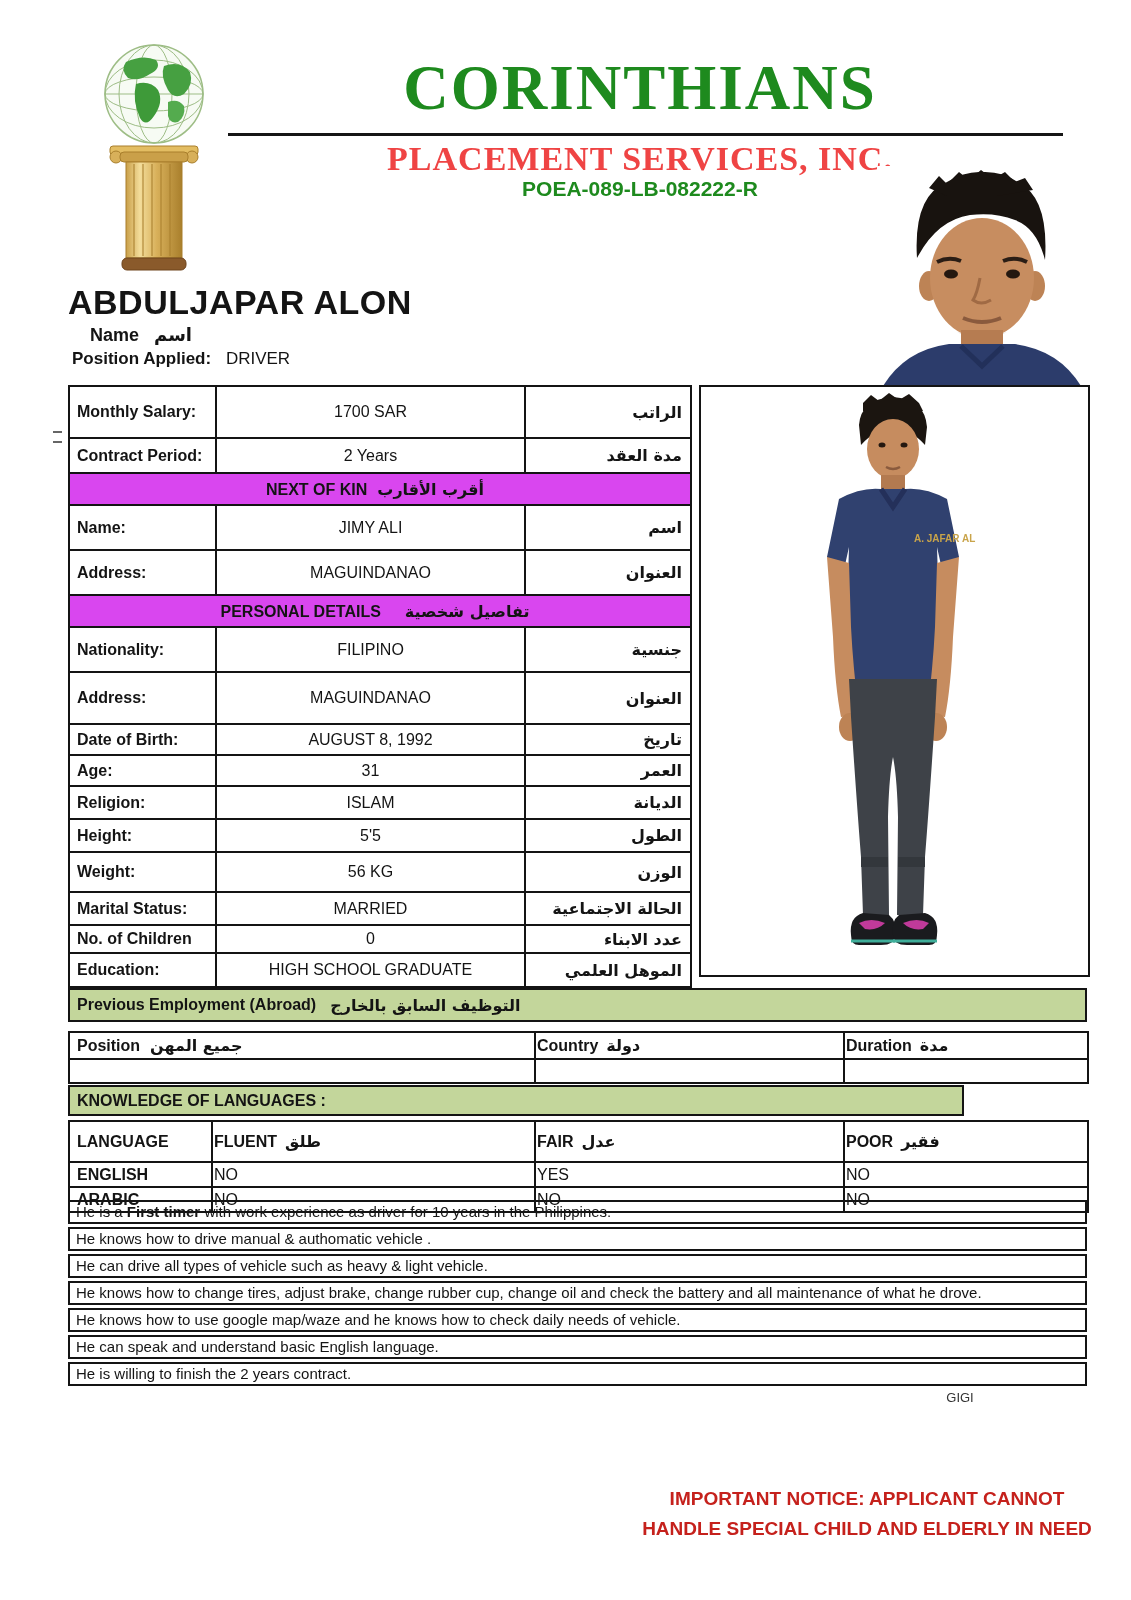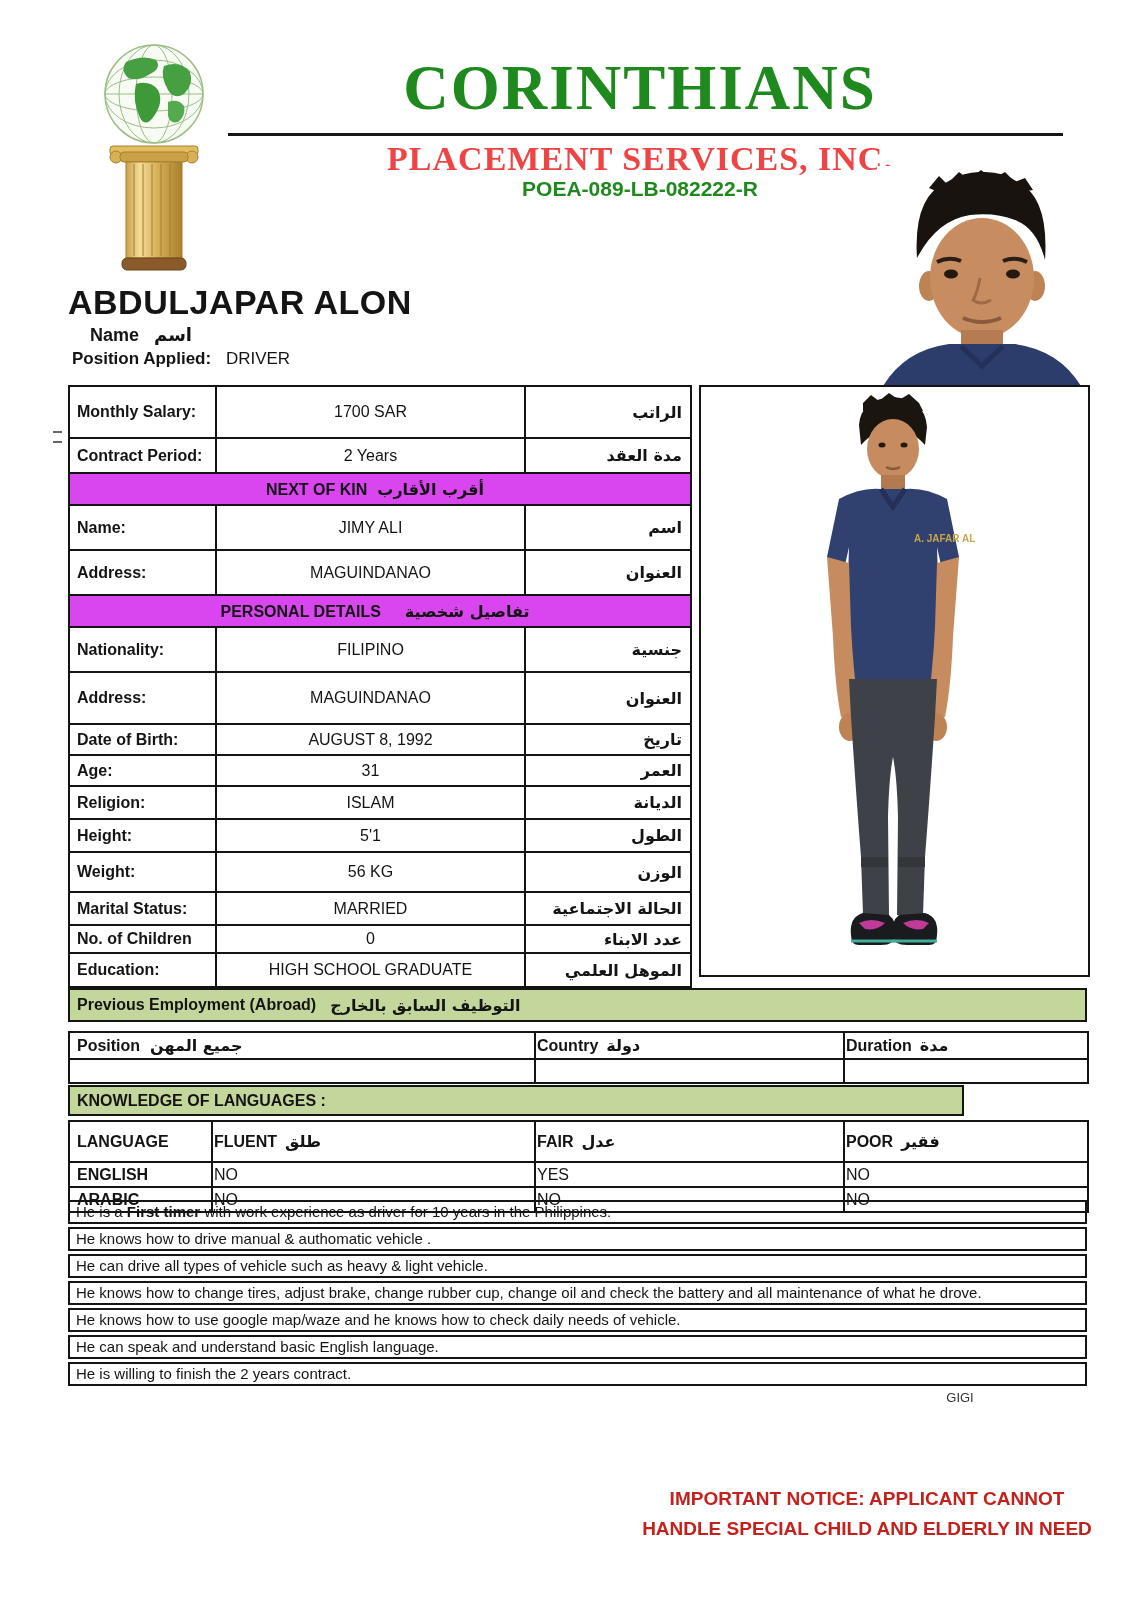--- a/index.html
+++ b/index.html
@@ -177,21 +177,21 @@
             <td class="val">31</td>
             <td class="arc">العمر</td>
           </tr>
       <tr style="height:33px">
             <td class="lbl">Religion:</td>
             <td class="val">ISLAM</td>
             <td class="arc">الديانة</td>
           </tr>
       <tr style="height:33px">
             <td class="lbl">Height:</td>
-            <td class="val">5'1</td>
+            <td class="val">5'5</td>
             <td class="arc">الطول</td>
           </tr>
       <tr style="height:40px">
             <td class="lbl">Weight:</td>
             <td class="val">56 KG</td>
             <td class="arc">الوزن</td>
           </tr>
       <tr style="height:33px">
             <td class="lbl">Marital Status:</td>
             <td class="val">MARRIED</td>

